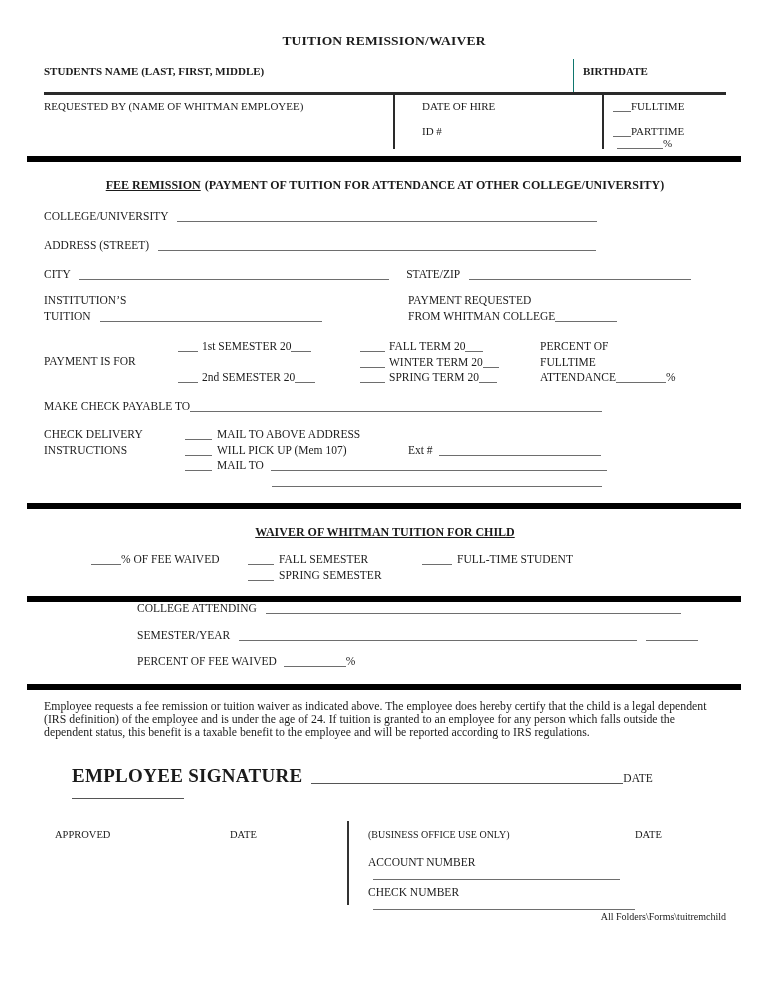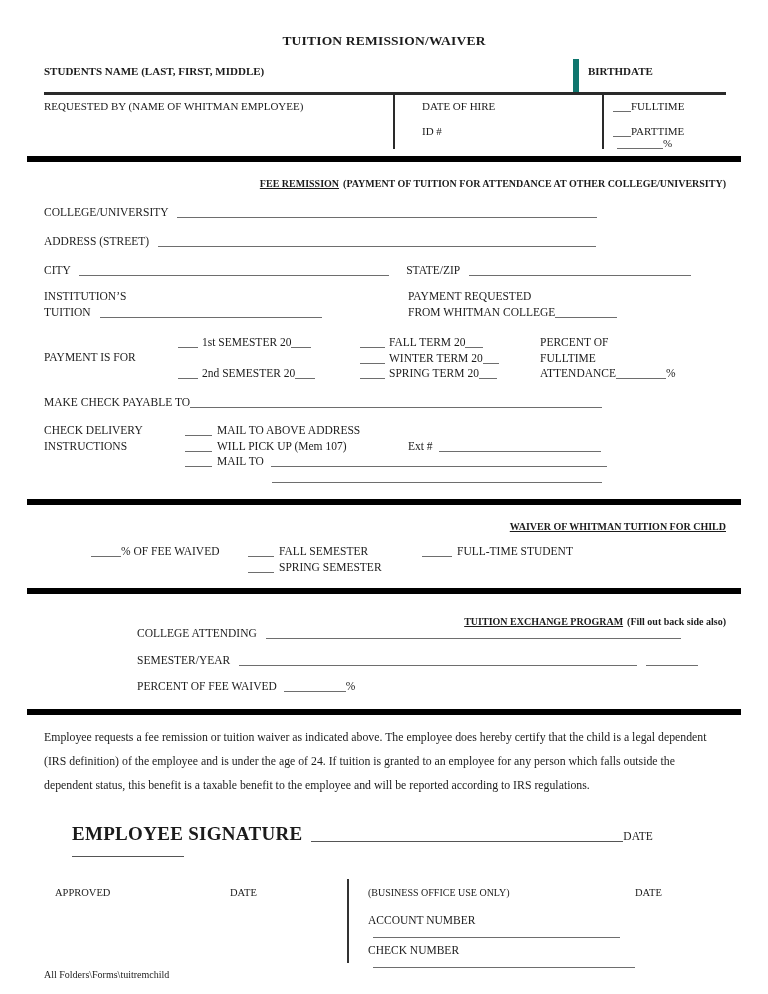--- a/index.html
+++ b/index.html
@@ -12,47 +12,47 @@
   .content{padding:0 42px 0 44px;}
   .u{text-decoration:underline;}
   
   .bl{display:inline-block;border-bottom:1px solid #6e6e6e;height:11px;vertical-align:-2px;}
   .bl.dk{border-bottom-color:#555;}
   .title{padding-top:33px;text-align:center;font-size:13.5px;font-weight:bold;letter-spacing:.2px;}
   
   .hdr{margin-top:10px;}
   .h-r1{display:flex;height:33px;}
   .h-r1 .c1{width:529px;font-weight:bold;font-size:11px;padding-top:6px;}
-  .h-r1 .c2{flex:1;border-left:6px solid #0f766e;padding-left:9px;font-weight:bold;font-size:11px;padding-top:6px;}
+  .h-r1 .c2{flex:1;border-left:1px solid #0f766e;padding-left:9px;font-weight:bold;font-size:11px;padding-top:6px;}
   .h-r2{display:flex;height:54px;border-top:3px solid #2a2a2a;}
   .h-r2 .c1{width:349px;font-size:11px;padding-top:5px;}
   .h-r2 .c2{width:180px;border-left:2px solid #2a2a2a;padding-left:27px;font-size:11px;padding-top:5px;}
   .h-r2 .c3{flex:1;border-left:2px solid #2a2a2a;padding-left:9px;font-size:11px;padding-top:5px;}
   .h-line2{margin-top:13px;}
   .bar{height:6px;background:#000;margin:7px 27px 0 27px;}
-  .sec-head{margin-top:16px;text-align:right;font-weight:bold;font-size:10px;}
+  .sec-head{margin-top:16px;text-align:center;font-weight:bold;font-size:12px;}
   .sec-head .rest{margin-left:4px;}
   .f-row{margin-top:17px;}
   .rel{position:relative;}
   .abs{position:absolute;}
   .ln{line-height:15.5px;}
   .inst{margin-top:13px;height:31px;}
   .grid{margin-top:15px;height:48px;}
   .mk{margin-top:13px;}
   .dlv{margin-top:15px;height:64px;}
   .w-row{margin-top:12px;height:32px;}
   .tx-field{margin-left:93px;}
-  .cert{margin-top:10px;font-size:11.8px;line-height:24px;width:682px;}
+  .cert{margin-top:10px;font-size:11.8px;line-height:13px;width:682px;}
   .sig{margin-top:26px;margin-left:28px;}
   .sig-label{font-size:19px;font-weight:bold;letter-spacing:.3px;}
   .office{margin-top:20px;height:90px;font-size:11.5px;}
   .vdiv{position:absolute;left:303px;top:2px;height:84px;width:2px;background:#333;}
   .small{font-size:10.5px;text-align:right;}
   .xsmall{font-size:10px;}
-  .footer{font-size:10px;margin-top:2px;}
+  .footer{text-align:right;font-size:10px;margin-top:2px;}
 </style>
 </head>
 <body>
 
 <div class="page">
   <div class="title">TUITION REMISSION/WAIVER</div>
 
   <div class="content">
 
     <div class="hdr">
@@ -204,23 +204,20 @@
       <div class="abs" style="left:378px;top:0">
         <span class="bl" style="width:30px;margin-right:5px"></span><span>FULL-TIME STUDENT</span>
       </div>
     </div>
   </div>
 
   <div class="bar" style="margin-top:12px"></div>
 
   <div class="content">
 
-    <div class="sec-head" style="margin-top:22px">
-      <span class="u">TUITION EXCHANGE PROGRAM</span><span class="rest">(Fill out back side also)</span>
-    </div>
     <div class="tx-field" style="">
       <span>COLLEGE ATTENDING</span>
       <span class="bl" style="width:415px;margin-left:6px"></span>
     </div>
     <div class="tx-field" style="margin-top:15px">
       <span>SEMESTER/YEAR</span>
       <span class="bl" style="width:398px;margin-left:6px"></span>
       <span class="bl" style="width:52px;margin-left:6px"></span>
     </div>
     <div class="tx-field" style="margin-top:14px">

